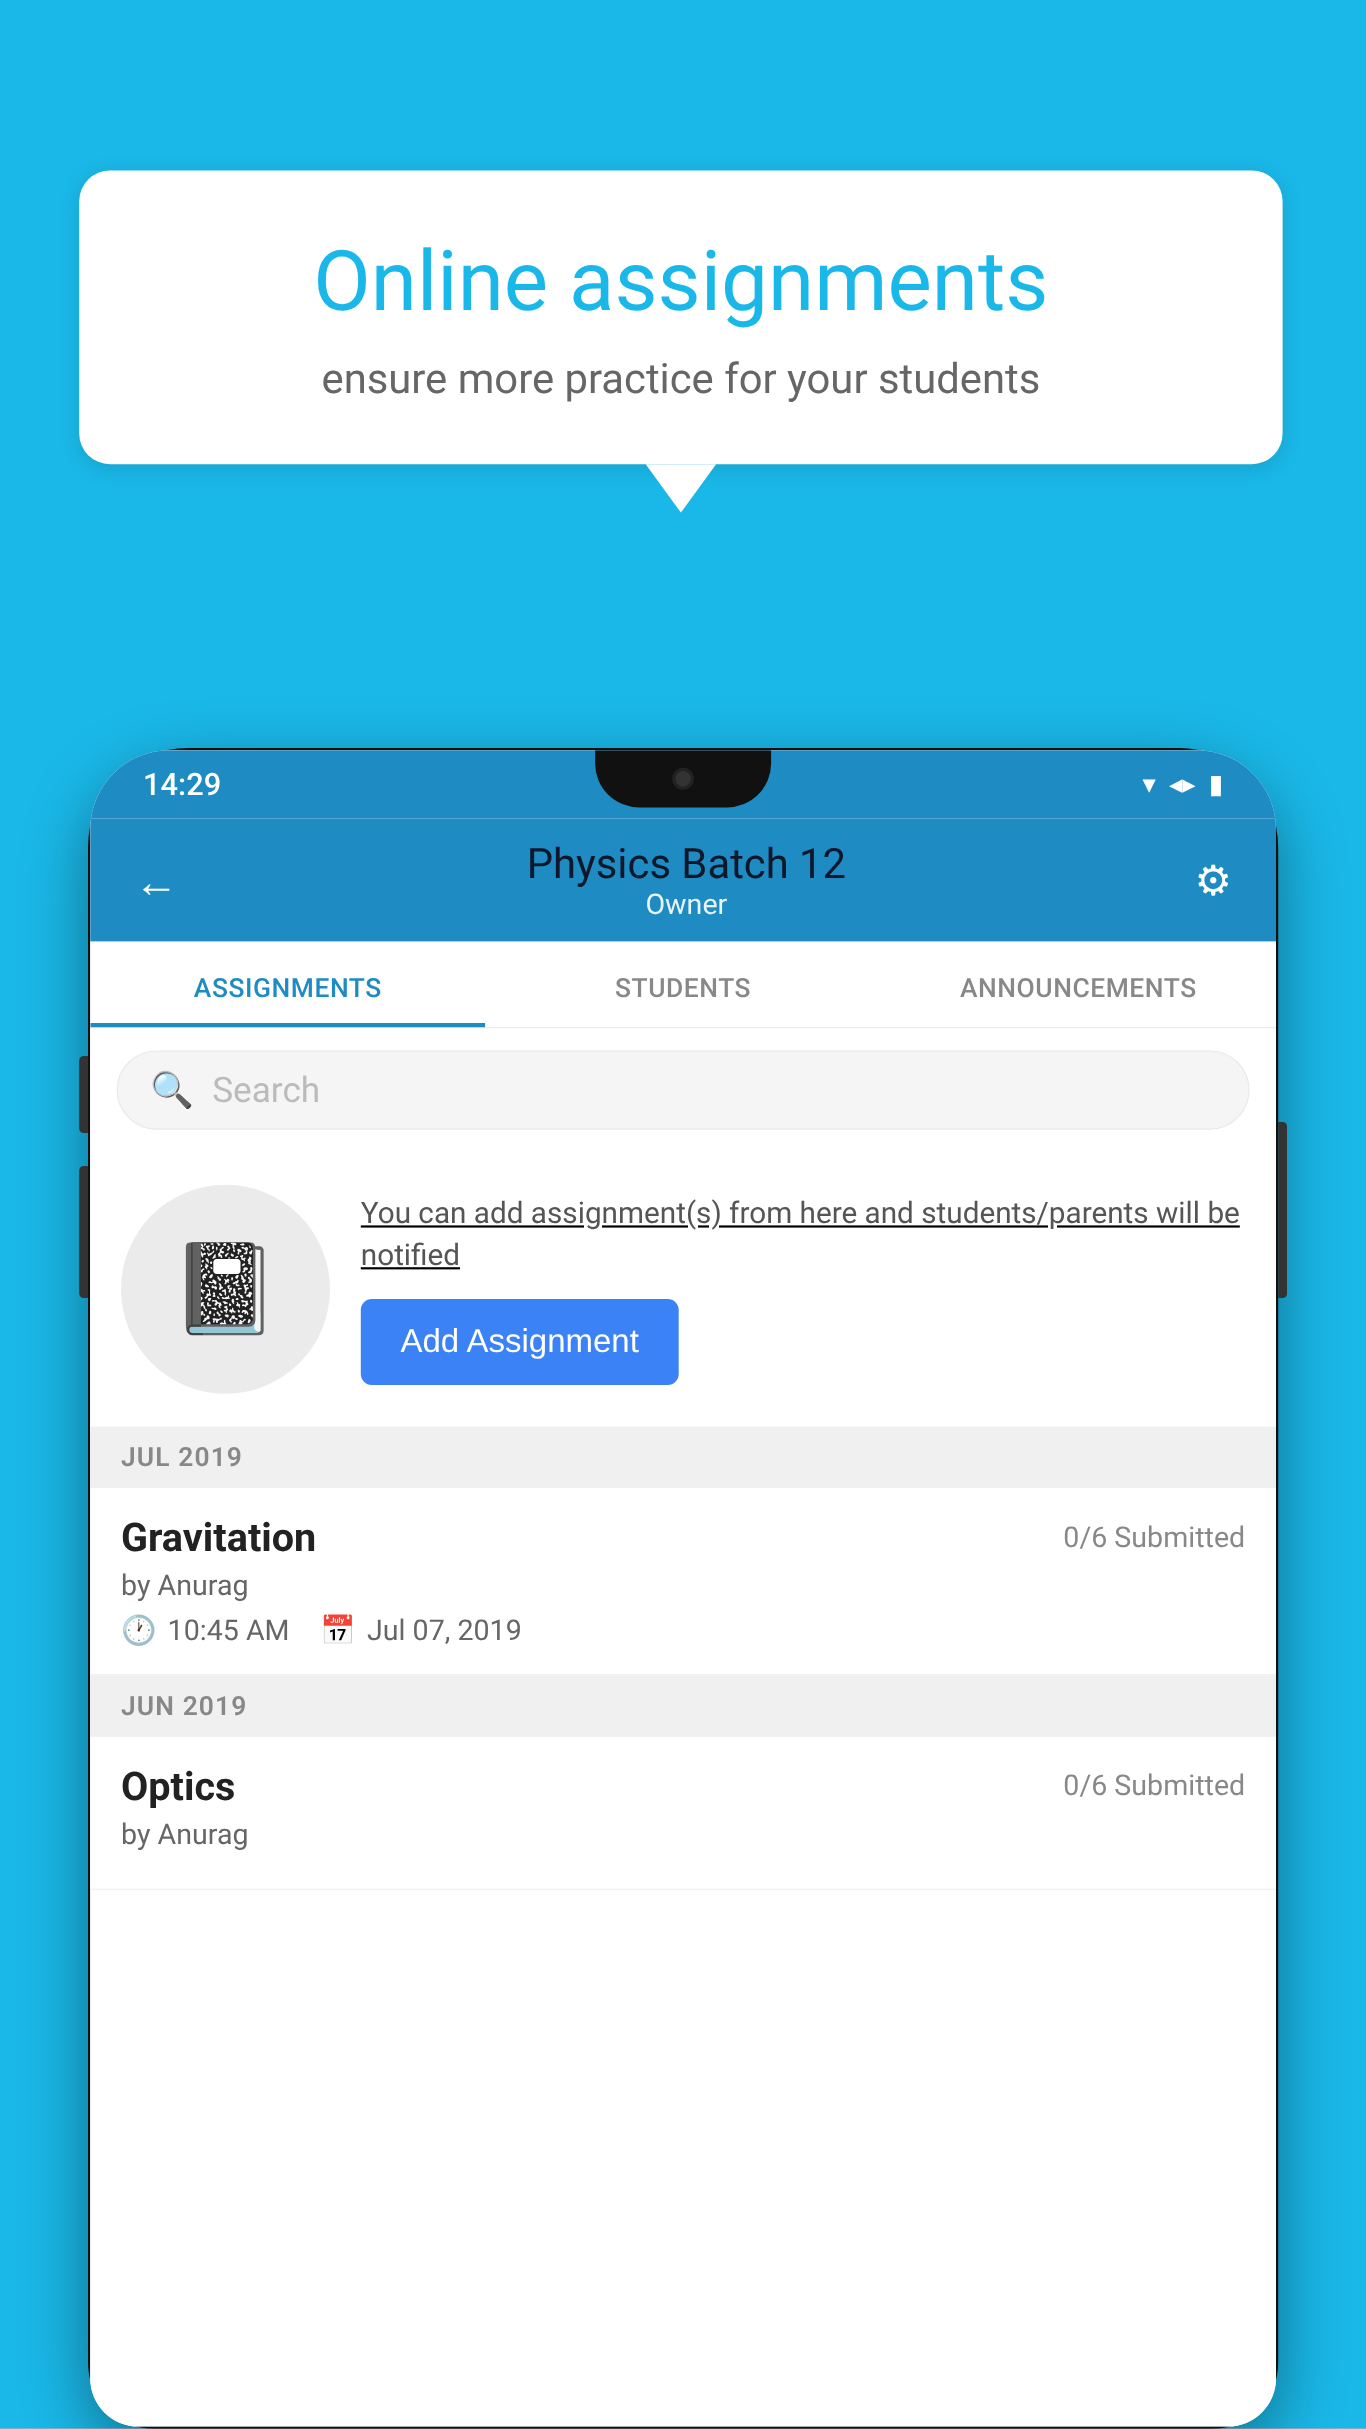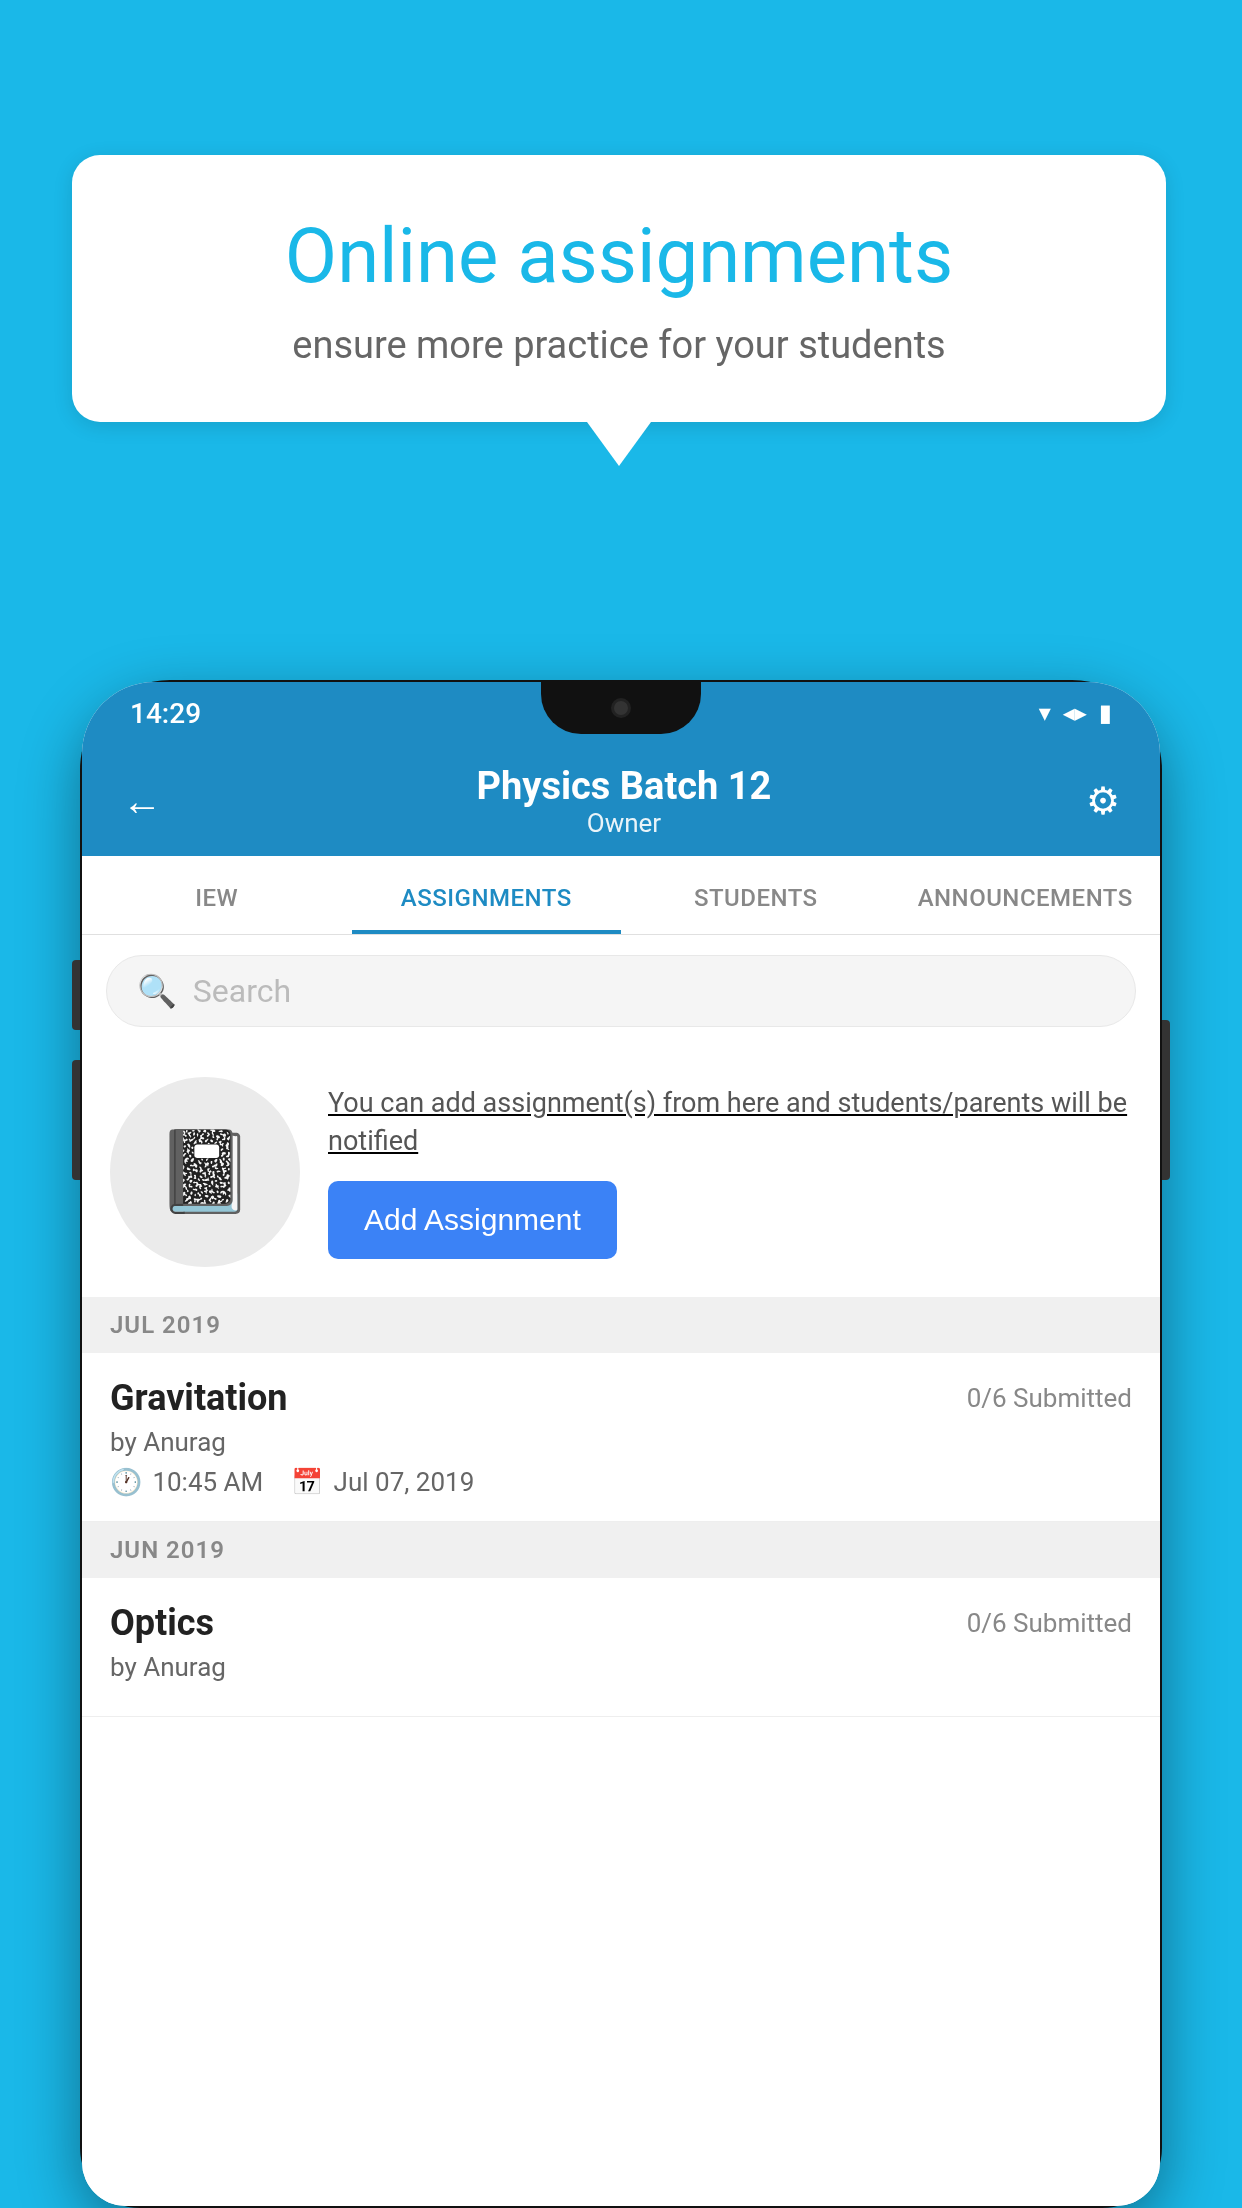--- a/index.html
+++ b/index.html
@@ -131,23 +131,23 @@
     }
     .header-back {
       color: white;
       font-size: 40px;
       cursor: pointer;
     }
     .header-center {
       text-align: center;
     }
     .header-title {
-      color: #ffffff;
+      color: #0f172a;
       font-size: 38px;
-      font-weight: 700;
+      font-weight: 400;
     }
     .header-subtitle {
       color: rgba(255,255,255,0.9);
       font-size: 26px;
       font-weight: 400;
     }
     .header-settings {
       color: white;
       font-size: 38px;
     }
@@ -374,23 +374,20 @@
     <div class="app-header">
       <div class="header-back">←</div>
       <div class="header-center">
         <div class="header-title">Physics Batch 12</div>
         <div class="header-subtitle">Owner</div>
       </div>
       <div class="header-settings">⚙</div>
     </div>
 
     <div class="tab-bar">
-      <div class="tab-item">
-        <span>IEW</span>
-      </div>
       <div class="tab-item active">
         <span>ASSIGNMENTS</span>
       </div>
       <div class="tab-item">
         <span>STUDENTS</span>
       </div>
       <div class="tab-item">
         <span>ANNOUNCEMENTS</span>
       </div>
     </div>

